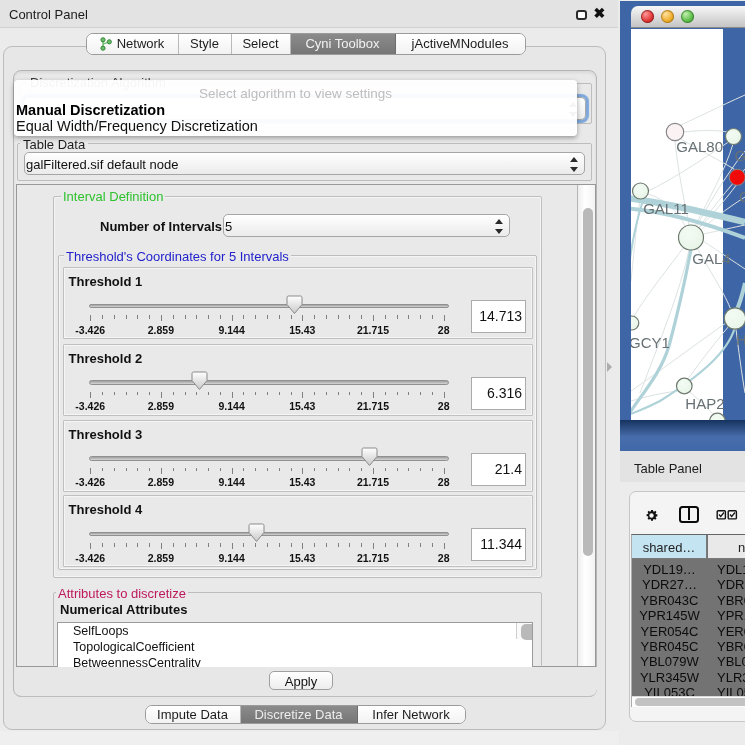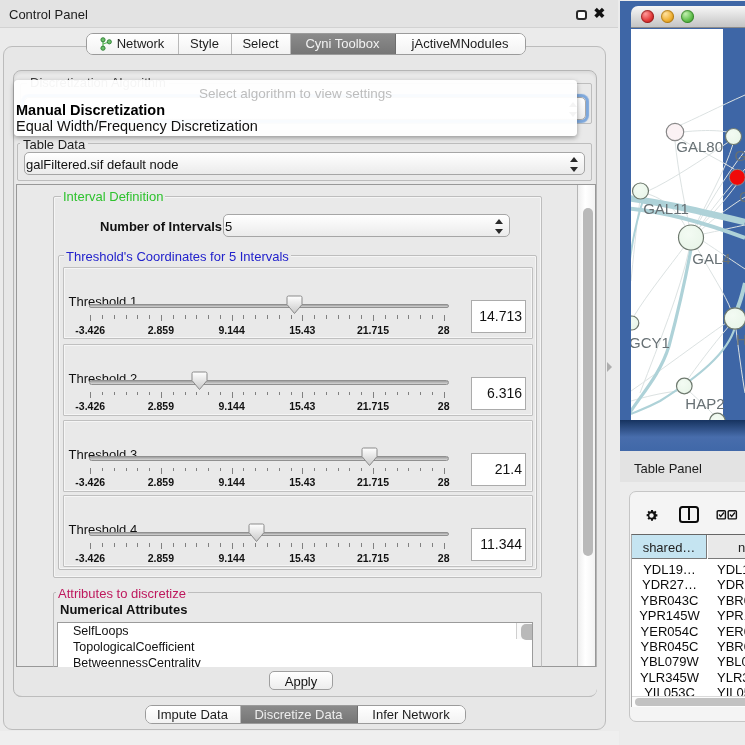--- a/index.html
+++ b/index.html
@@ -43,21 +43,21 @@
 .steppers .dn { position:absolute; bottom:0; left:0; width:0; height:0; border-left:4px solid transparent; border-right:4px solid transparent; border-top:5.5px solid #2a2a2a; }
 
 
 #scrollpane { position:absolute; left:16px; top:184px; width:580px; height:483px; border:1px solid #989898; background:#e9e9e9; overflow:hidden; }
 #vsb { position:absolute; left:560px; top:0; width:19px; height:483px; background:linear-gradient(90deg,#eeeeee,#ffffff 40%,#f2f2f2); border-left:1px solid #b5b5b5; }
 #vsbthumb { position:absolute; left:5px; top:23px; width:9.5px; height:348px; background:#b9b9b9; border-radius:5px; }
 .glabel { position:absolute; font-size:13px; background:#e9e9e9; padding:0 2px; }
 
 
 .thrbox { position:absolute; left:63px; width:470px; height:72px; border:1px solid #c0c0c0; border-radius:1px; box-shadow:inset 0 0 0 1px rgba(255,255,255,0.55); }
-.thrtitle { position:absolute; left:4.5px; top:6px; font-size:13px; font-weight:normal; color:#111;margin-top:20px; }
+.thrtitle { position:absolute; left:4.5px; top:6px; font-size:13px; font-weight:bold; color:#111; }
 .track { position:absolute; left:89px; width:360px; height:4.5px; border-radius:2.5px; background:linear-gradient(#9e9e9e,#d6d6d6); border:0.5px solid #909090; }
 .thumb { position:absolute; width:17px; height:20px; }
 .tick { position:absolute; width:1px; background:#808080; }
 .ticklab { position:absolute; width:70px; text-align:center; font-size:10.5px; font-weight:bold; color:#111; }
 .valbox { position:absolute; left:471px; width:55px; height:33px; background:#fff; border:1px solid #ababab; font-size:14px; color:#111; text-align:right; padding:7px 3px 0 0; }
 
 
 #attrlist { position:absolute; left:57px; top:622px; width:476px; height:56px; background:#fff; border:1px solid #9b9b9b; font-size:12.5px; color:#111; overflow:hidden; }
 #attrlist div { padding-left:15px; height:16px; line-height:16px; }
 #alsb { position:absolute; left:458px; top:0px; width:17px; height:45px; background:#fafafa; border-left:1px solid #cfcfcf; }
@@ -80,21 +80,21 @@
 #macwin { position:absolute; left:631px; top:6px; width:114px; height:414px; border-top-left-radius:7px; overflow:hidden; }
 #mactitle { position:absolute; left:0; top:0; width:114px; height:22px; background:linear-gradient(#f7f7f7,#c4c4c4); border-bottom:1px solid #8a8a8a; }
 .light { position:absolute; top:4px; width:13px; height:13px; border-radius:50%; }
 #canvas { position:absolute; left:0; top:23px; width:92px; height:391px; background:#fff; }
 
 #tphead { position:absolute; left:620px; top:451px; width:125px; height:31px; background:#e3e3e3; }
 #tphead .t { position:absolute; left:14px; top:10px; font-size:13px; color:#1c1c1c; }
 #tpbg { position:absolute; left:620px; top:482px; width:125px; height:263px; background:#ececec; }
 #tablepanel { position:absolute; left:629px; top:490.5px; width:130px; height:231px; background:#f4f4f4; border:1px solid #c6c6c6; border-radius:7px; }
 
-#tbl { position:absolute; left:631px; top:533.5px; width:114px; height:173.5px; background:#ffffff; border-top:1px solid #666; border-left:1px solid #aaa; overflow:hidden;padding-left:15px; }
+#tbl { position:absolute; left:631px; top:533.5px; width:114px; height:173.5px; background:#737373; border-top:1px solid #666; border-left:1px solid #aaa; overflow:hidden;padding-left:15px; }
 #th1 { position:absolute; left:0; top:0; width:75px; height:24.5px; background:#c5e4f1; border-right:1px solid #7a7a7a; border-bottom:1px solid #7a7a7a; font-size:13px; color:#222; text-align:center; padding-top:5px; }
 #th2 { position:absolute; left:76px; top:0; width:38px; height:24.5px; background:#e9e9e9; border-bottom:1px solid #7a7a7a; font-size:13px; color:#222; padding:5px 0 0 30px; }
 #trows { position:absolute; left:0; top:25px; width:114px; height:137px; overflow:hidden; }
 .trow { position:absolute; left:0; width:200px; height:15.3px; font-size:13px; color:#0c0c0c; }
 .tc1 { position:absolute; left:0; width:75px; text-align:center; }
 .tc2 { position:absolute; left:85px; }
 #hsb { position:absolute; left:0px; top:161px; width:114px; height:11.5px; background:#fcfcfc; border-top:1px solid #dadada; }
 #hsbthumb { position:absolute; left:3px; top:1.5px; width:120px; height:8px; background:#c2c2c2; border-radius:4px; }
 
 

